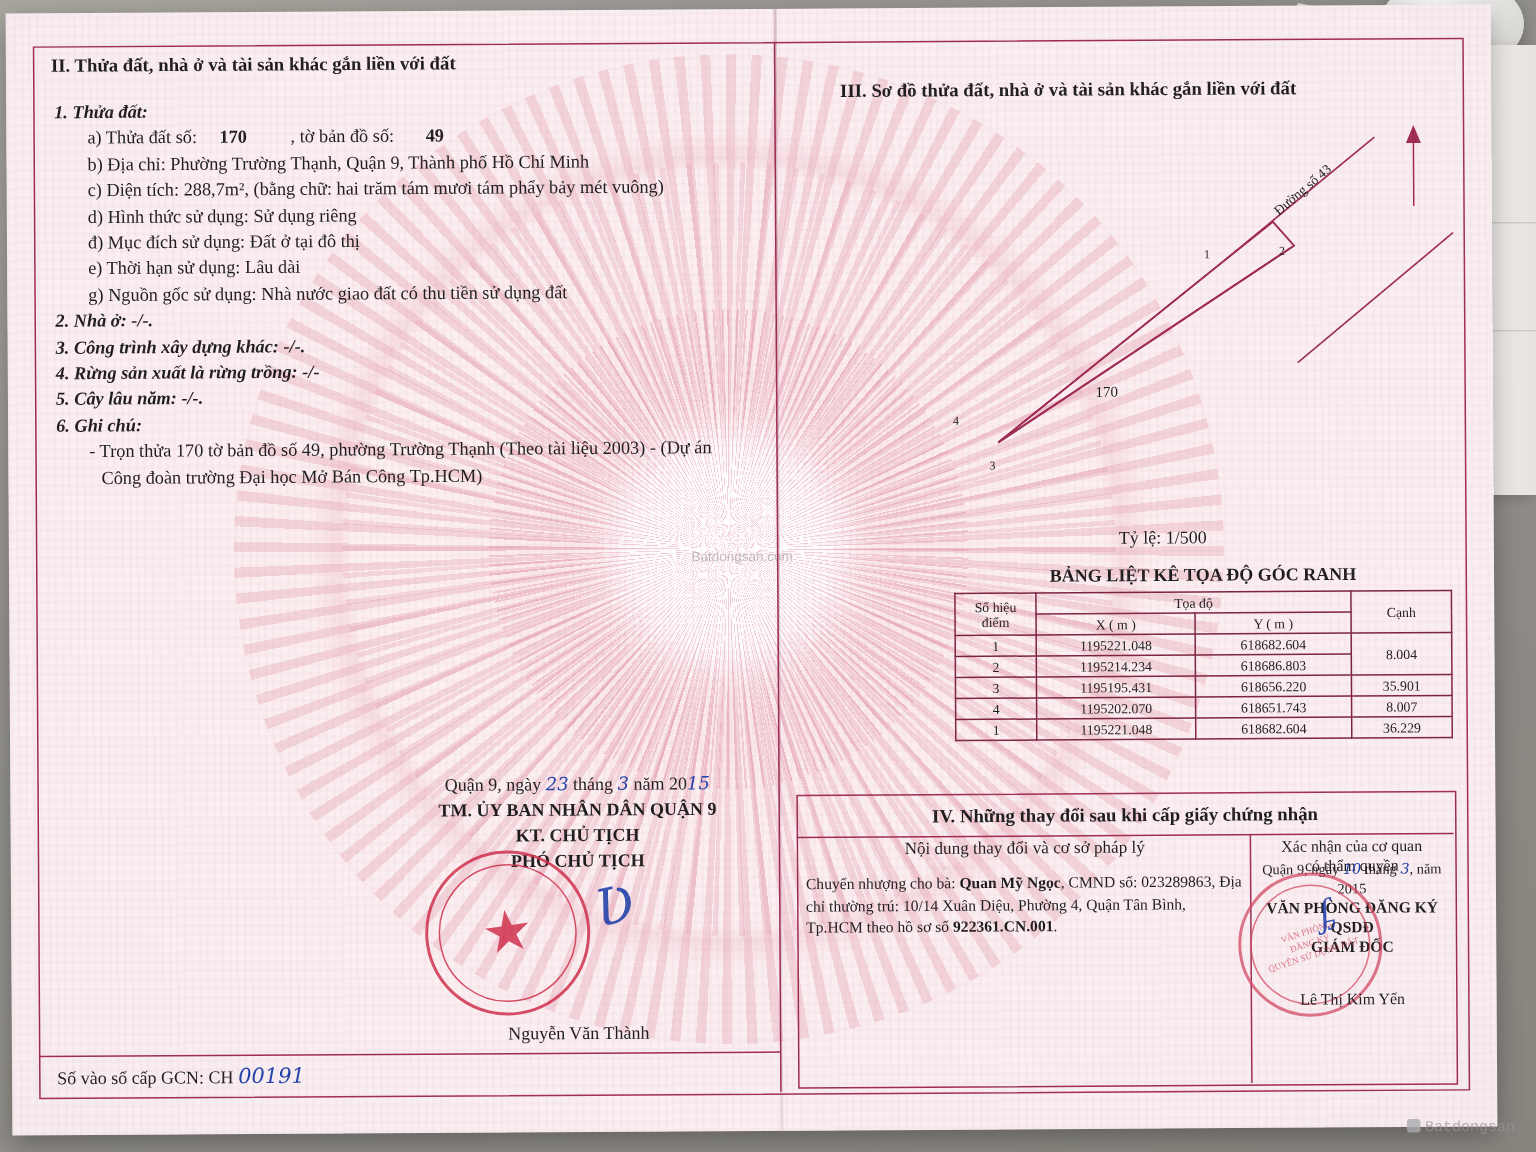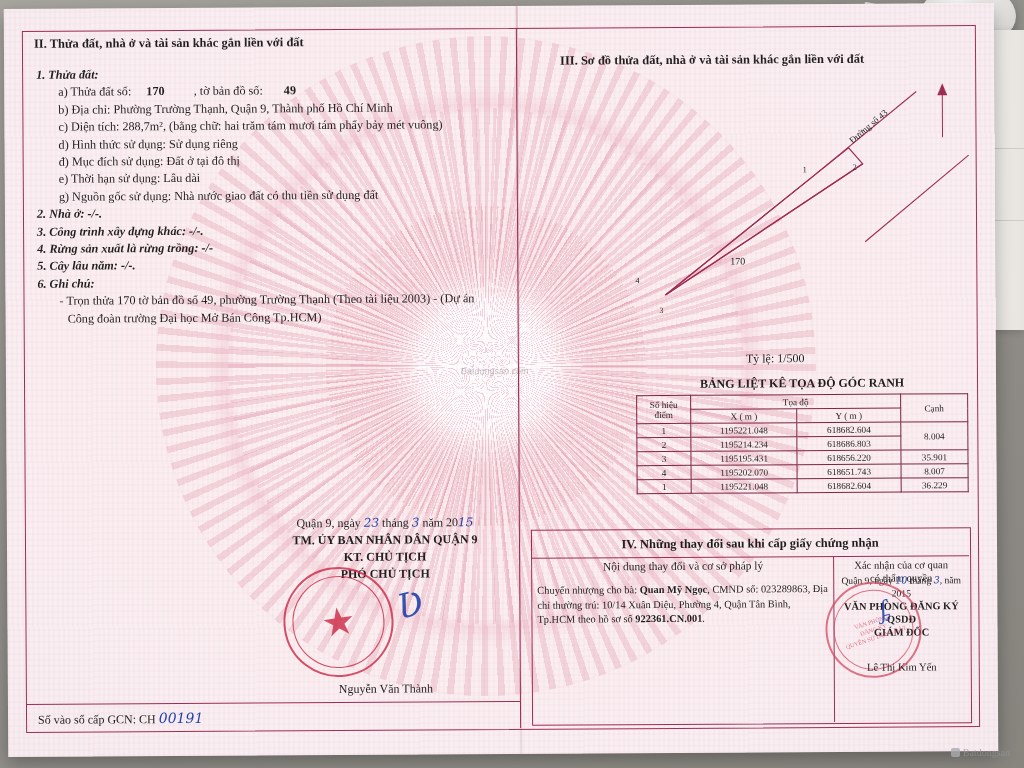--- a/index.html
+++ b/index.html
@@ -426,21 +426,21 @@
     font-size: 9px;
     color: rgba(120,120,130,.45);
     font-family: "Liberation Sans", sans-serif;
   }
   .wm-br {
     position: absolute;
     right: 14px;
     bottom: 10px;
     font-size: 10px;
     color: rgba(150,150,155,.7);
-    font-family: Liberation Serif, serif;
+    font-family: Liberation Mono, monospace;
   }
   .wm-dot {
     display: inline-block;
     width: 9px; height: 9px;
     border-radius: 2px;
     background: rgba(170,170,175,.8);
     margin-right: 3px;
     vertical-align: -1px;
   }
 </style>

